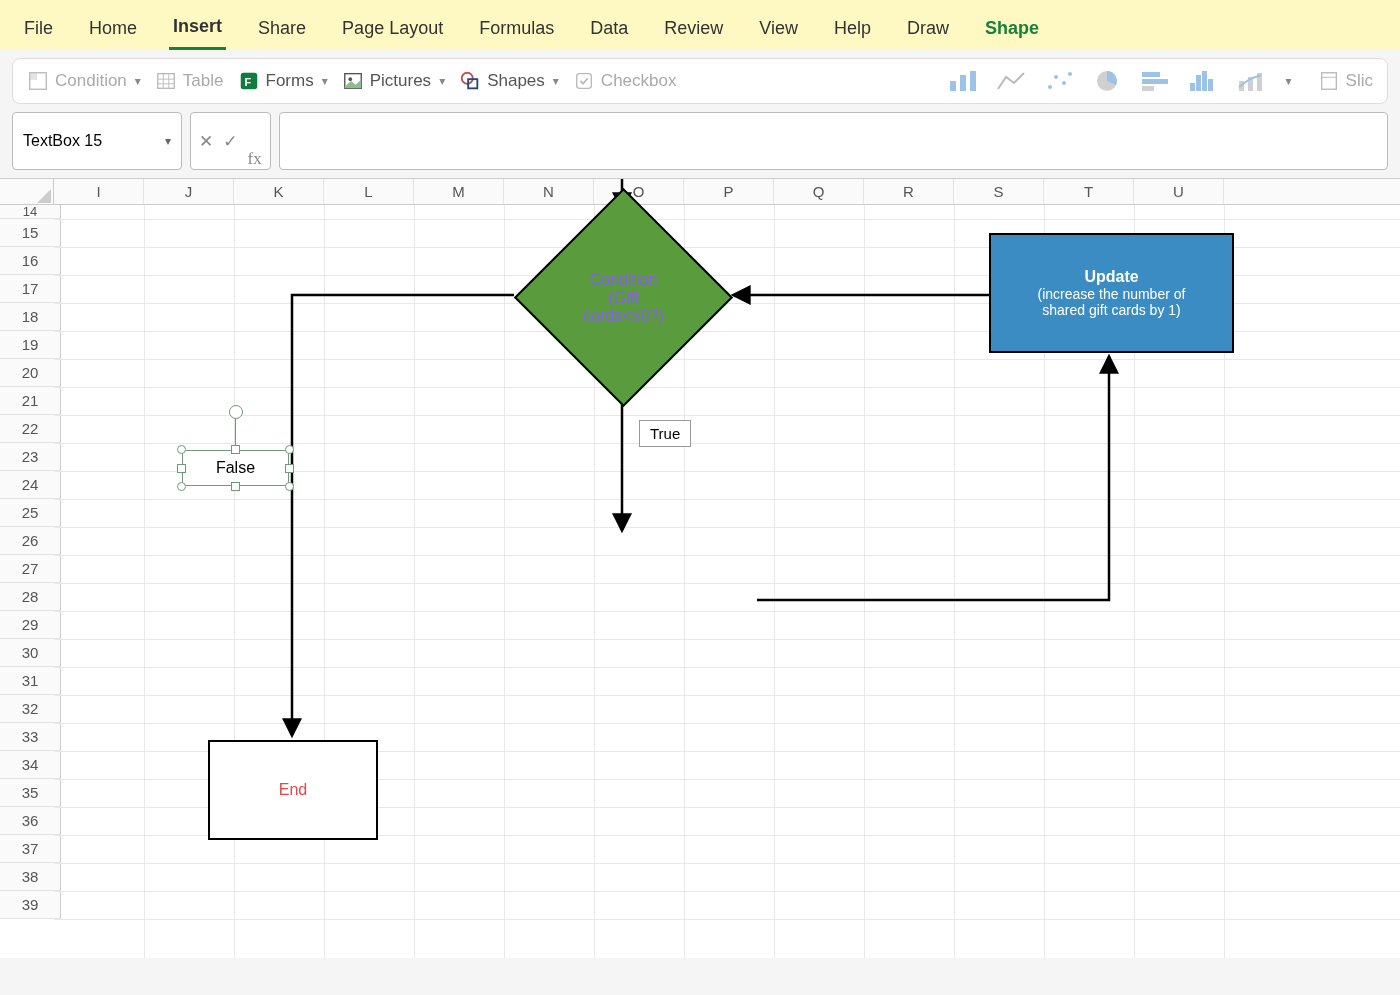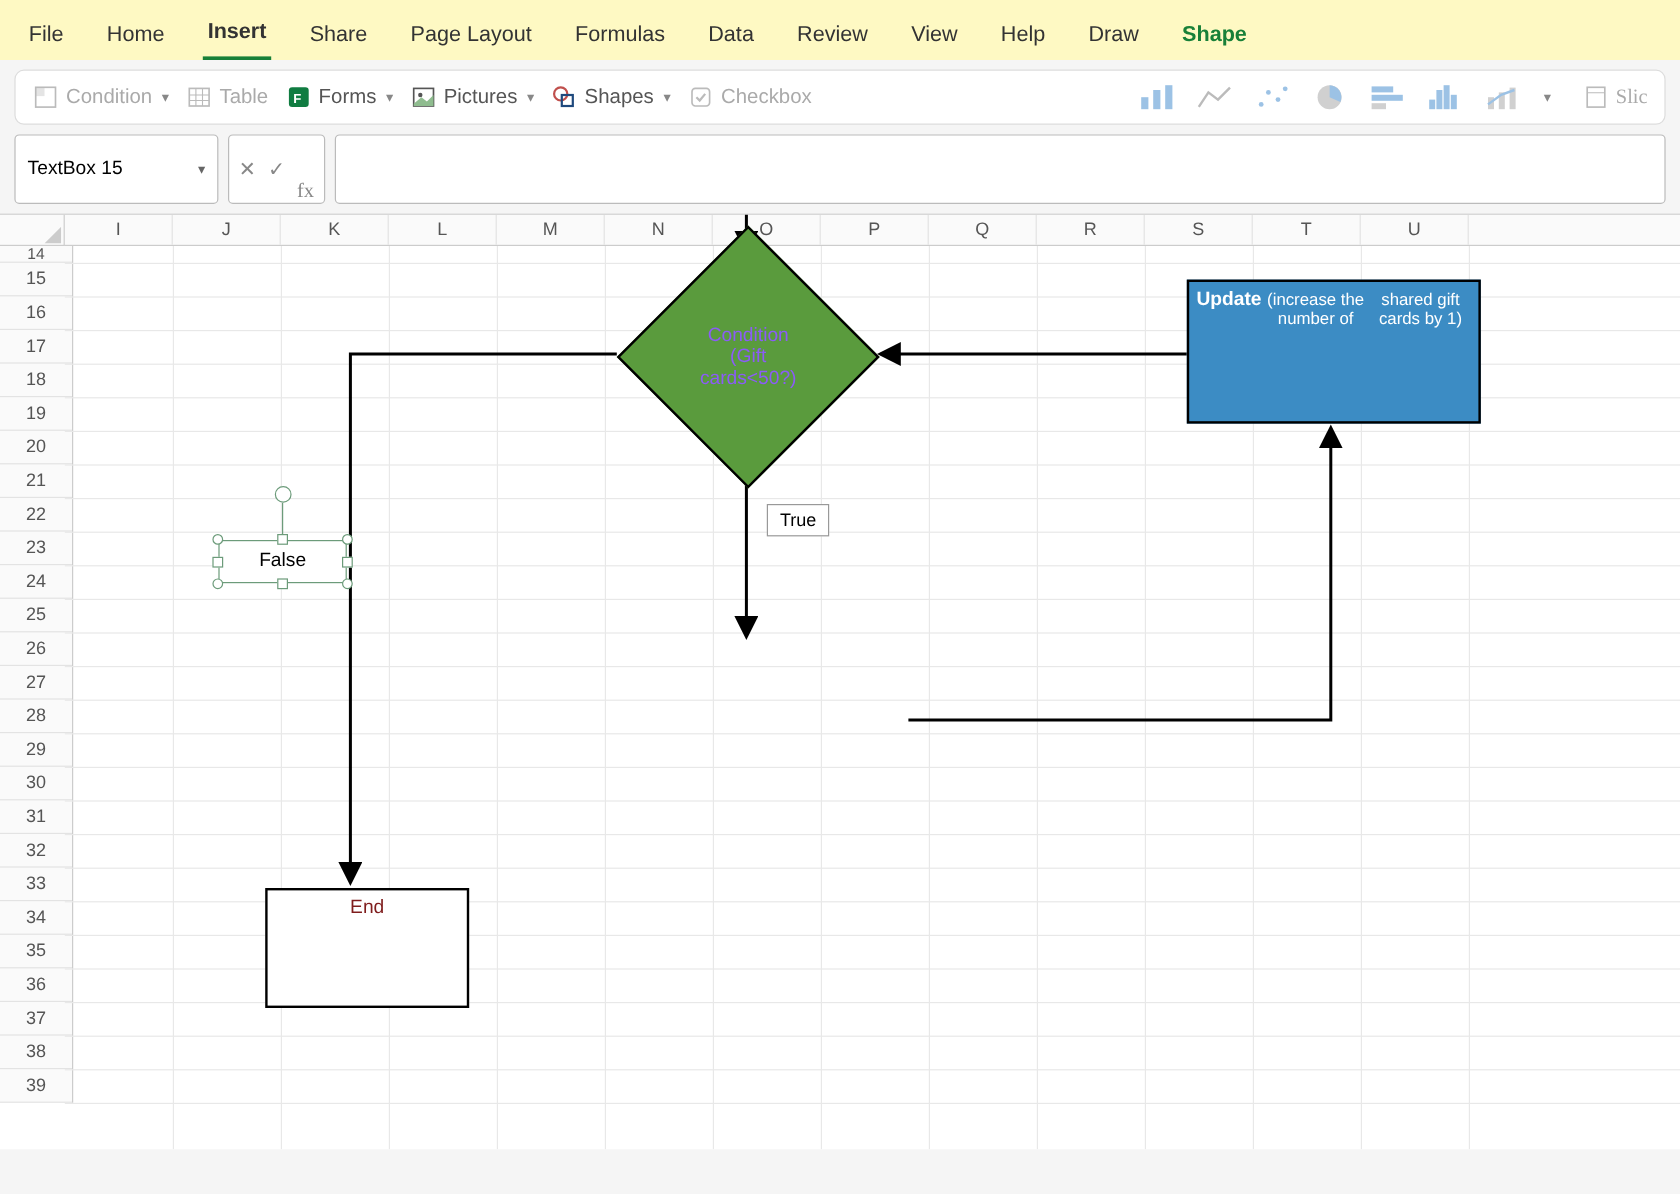--- a/index.html
+++ b/index.html
@@ -143,25 +143,25 @@
     position: absolute;
     left: 54px; top: 26px;
     right: 0; bottom: 0;
   }
   .cells .vline { position: absolute; top: 0; bottom: 0; width: 1px; background: #e8e8e8; }
   .cells .hline { position: absolute; left: 0; right: 0; height: 1px; background: #e8e8e8; }
   
   
   .flow-layer { position: absolute; left: 54px; top: 26px; right: 0; bottom: 0; }
 
-  .shape { position: absolute; border: 2px solid #000; display: flex; flex-direction: row; justify-content: center; text-align: center; padding: 6px; }
+  .shape { position: absolute; border: 2px solid #000; display: flex; flex-direction: column; align-items: center; justify-content: center; text-align: center; padding: 6px; }
   .shape .title { font-weight: bold; font-size: 16px; }
   .shape .sub { font-size: 14px; }
   .blue-box { background: #3c8cc4; color: #fff; }
-  .white-box { background: #fff; color: #7f1d1d; margin-left: 13px; }
+  .white-box { background: #fff; color: #ef4444; }
 
   .diamond-wrap { position: absolute; }
   .diamond {
     width: 100%; height: 100%;
     transform: rotate(45deg);
     background: #5a9b3d;
     border: 2px solid #000;
   }
   .diamond-text {
     position: absolute; inset: 0;
@@ -304,21 +304,21 @@
           <rect x="14" y="2" width="5" height="20" fill="#9cc2e5"></rect>
           <rect x="20" y="10" width="5" height="12" fill="#9cc2e5"></rect>
         </svg></span>
     <span class="chart-icon"><svg viewBox="0 0 30 24">
           <rect x="3" y="12" width="5" height="10" fill="#d0d0d0"></rect>
           <rect x="12" y="8" width="5" height="14" fill="#d0d0d0"></rect>
           <rect x="21" y="4" width="5" height="18" fill="#d0d0d0"></rect>
           <path d="M3 18 L14 10 L25 6" fill="none" stroke="#9cc2e5" stroke-width="2"></path>
         </svg></span>
     <span class="caret" style="align-self:center;">▾</span>
-    <div class="toolbar-item disabled" style="margin-left:8px;font-family:Liberation Serif, serif;">
+    <div class="toolbar-item disabled" style="margin-left:8px;">
       <span class="tb-icon">
           <svg viewBox="0 0 24 24" width="22" height="22">
             <rect x="4" y="3" width="16" height="18" fill="none" stroke="#bbb" stroke-width="1.5"></rect>
             <line x1="4" y1="8" x2="20" y2="8" stroke="#bbb"></line>
           </svg>
         </span>
       <span>Slic</span>
     </div>
   </div>
 </div>

